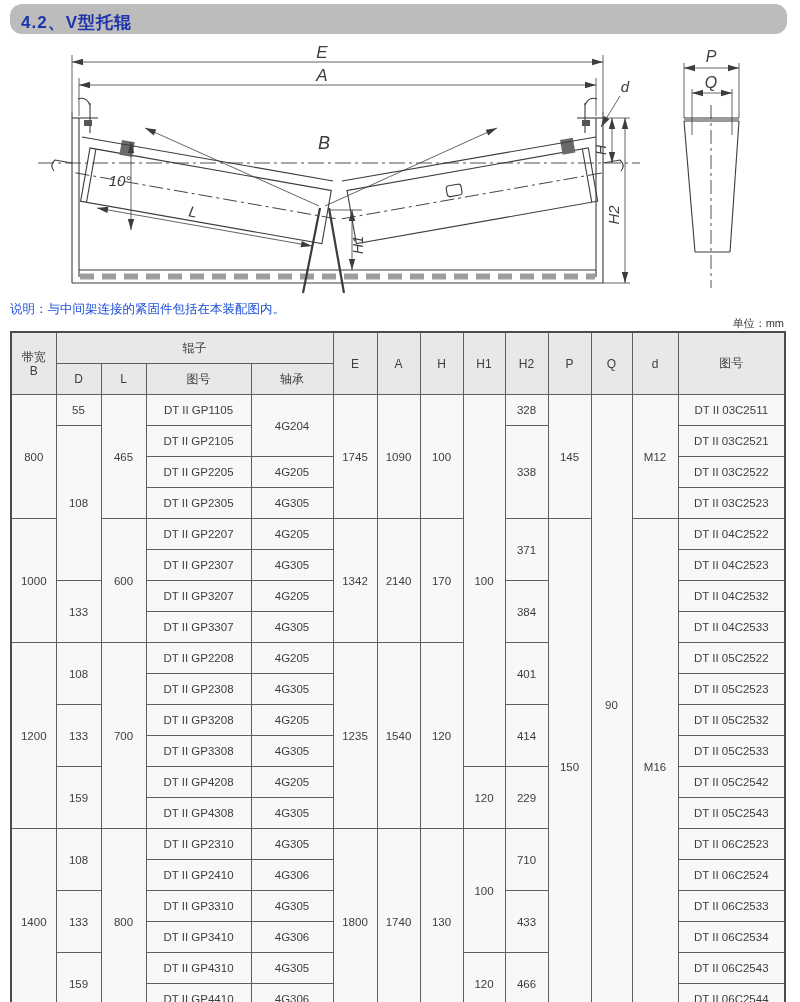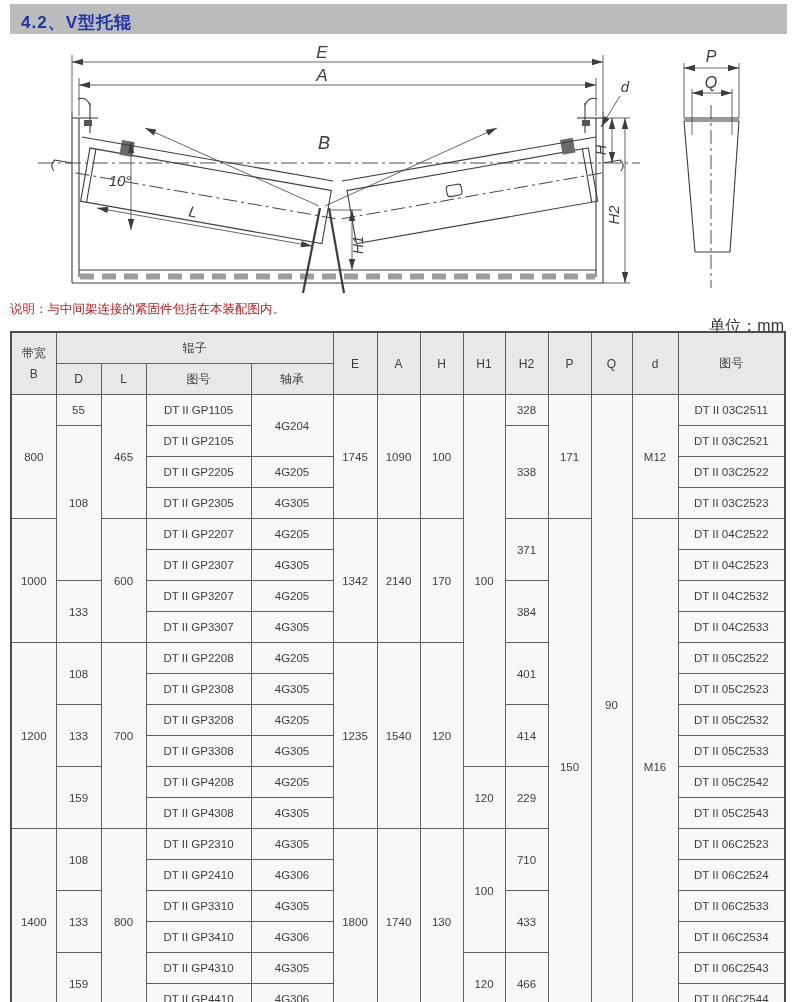--- a/index.html
+++ b/index.html
@@ -1,30 +1,30 @@
 <!DOCTYPE html>
 <html><head>
 <meta charset="utf-8">
 <style>
   html,body{margin:0;padding:0;background:#fff;}
   .page{position:relative;width:800px;height:1002px;background:#fff;overflow:hidden;
         font-family:"Liberation Sans","DejaVu Sans",sans-serif;}
-  .title-bar{position:absolute;left:10px;top:4px;width:777px;height:30px;background:#bcbcbc;}
+  .title-bar{position:absolute;left:10px;top:4px;width:777px;height:30px;background:#bcbcbc;border-radius:12px;}
   .title-text{position:absolute;left:11px;top:5px;line-height:28px;font-size:17px;font-weight:bold;
         color:#1d33a9;letter-spacing:1px;}
   .diagram{position:absolute;left:0;top:45px;width:800px;height:252px;}
-  .note{position:absolute;left:10px;top:301px;font-size:12.5px;color:#b91c1c;}
-  .unit{position:absolute;right:16px;top:316px;font-size:16px;color:#333;}
+  .note{position:absolute;left:10px;top:301px;font-size:12.5px;color:#1d4ed8;}
+  .unit{position:absolute;right:16px;top:316px;font-size:11px;color:#333;}
   table.spec{position:absolute;left:10px;top:331px;width:774px;border-collapse:collapse;
         table-layout:fixed;border:2px solid #4c4c4c;}
   table.spec th, table.spec td{border:1px solid #5f5f5f;text-align:center;vertical-align:middle;
         padding:0;font-weight:normal;color:#3d3d3d;overflow:hidden;}
   table.spec thead th{background:#e8e8e6;font-size:12px;height:30px;}
   table.spec tbody td{background:#f8f8f6;font-size:11.5px;height:30px;}
-  .two-line{white-space:pre-line;line-height:21px;}
+  .two-line{white-space:pre-line;line-height:14px;}
   svg text{fill:#3c3c3c;}
   .dimtxt{font-family:"Liberation Sans","DejaVu Sans",sans-serif;font-style:italic;}
 </style>
 </head>
 <body>
 
 <div class="page">
 
   <div class="title-bar">
     <div class="title-text">4.2、V型托辊</div>
@@ -184,21 +184,21 @@
           <td rowspan="4">800</td>
           <td>55</td>
           <td rowspan="4">465</td>
           <td>DT II GP1105</td>
           <td rowspan="2">4G204</td>
           <td rowspan="4">1745</td>
           <td rowspan="4">1090</td>
           <td rowspan="4">100</td>
           <td rowspan="12">100</td>
           <td>328</td>
-          <td rowspan="4">171</td>
+          <td rowspan="4">145</td>
           <td rowspan="20">90</td>
           <td rowspan="4">M12</td>
           <td>DT II 03C2511</td>
         </tr>
         <tr>
           <td rowspan="5">108</td>
           <td>DT II GP2105</td>
           <td rowspan="3">338</td>
           <td>DT II 03C2521</td>
         </tr>

